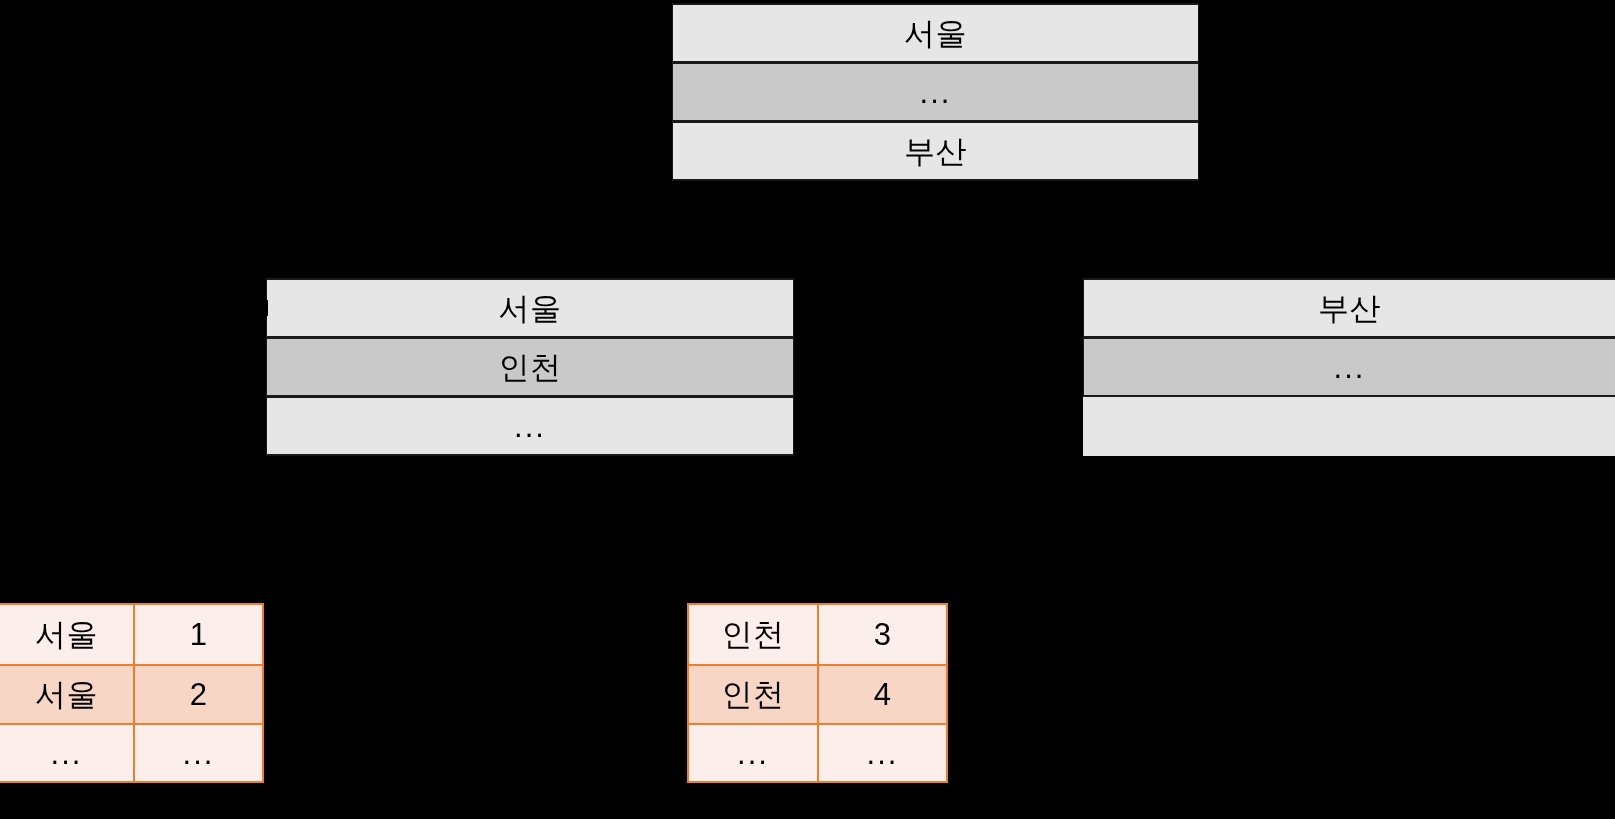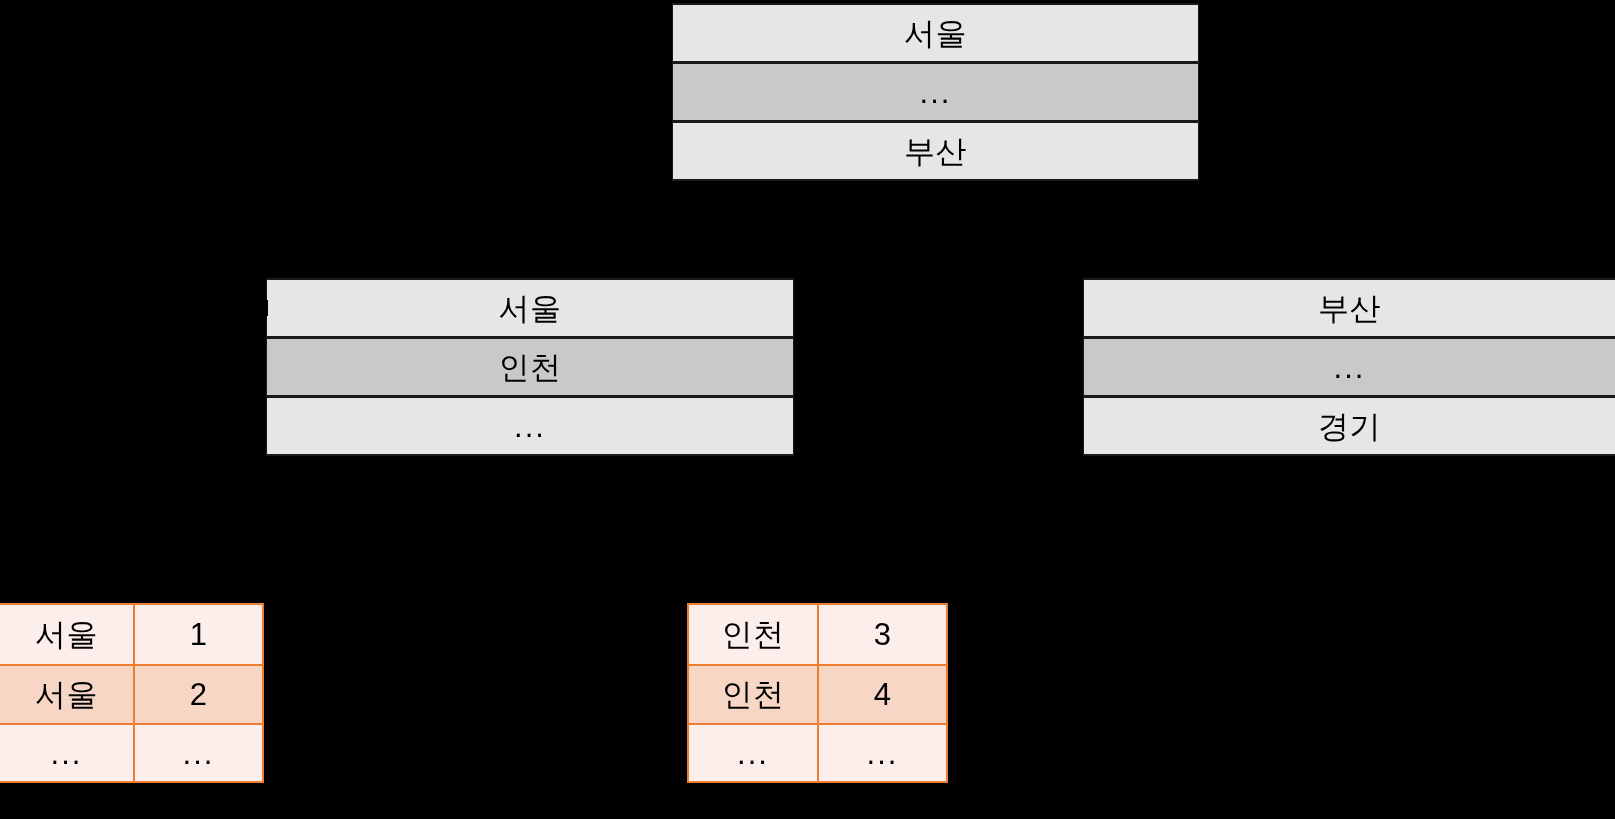--- a/index.html
+++ b/index.html
@@ -118,23 +118,20 @@
     </div>
   </div>
 
   <div class="node-table" style="left:1083px; top:278px; width:533px; height:178px;">
     <div class="node-row plain" style="height:60px;">
       <span>부산</span>
     </div>
     <div class="node-row shade" style="height:59px;">
       <span class="ell">...</span>
     </div>
-    <div class="node-row plain" style="height:59px;">
-      <span>경기</span>
-    </div>
   </div>
 
   <div class="leaf-table" style="left:-2px; top:603px; width:266px; height:180px;">
     <div class="leaf-row plain" style="height:59px;">
       <div class="leaf-cell" style="width:133px;">서울</div>
       <div class="leaf-cell" style="width:129px;">1</div>
     </div>
     <div class="leaf-row shade" style="height:59px;">
       <div class="leaf-cell" style="width:133px;">서울</div>
       <div class="leaf-cell" style="width:129px;">2</div>

